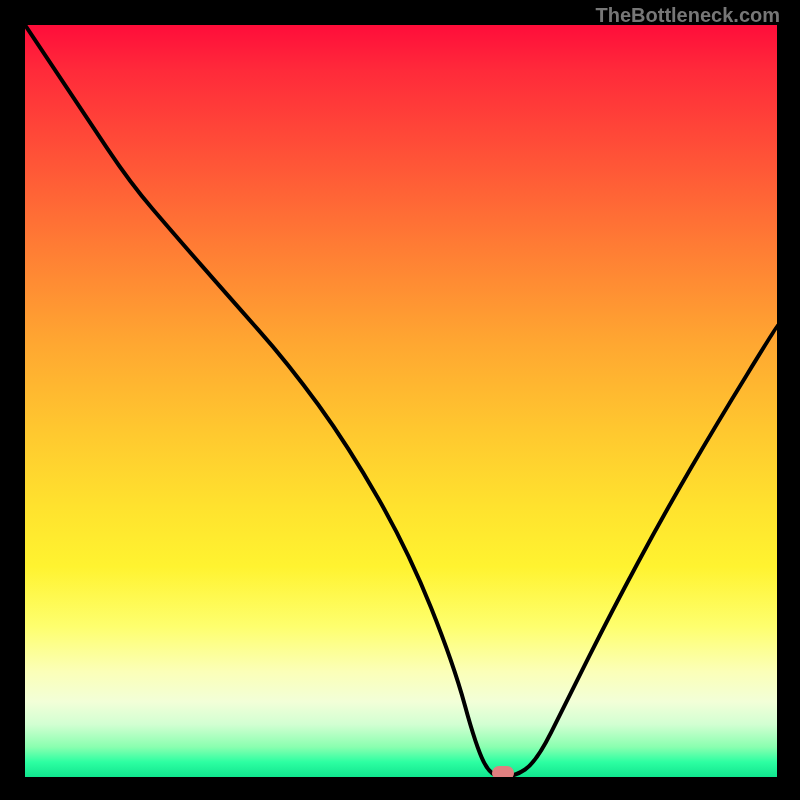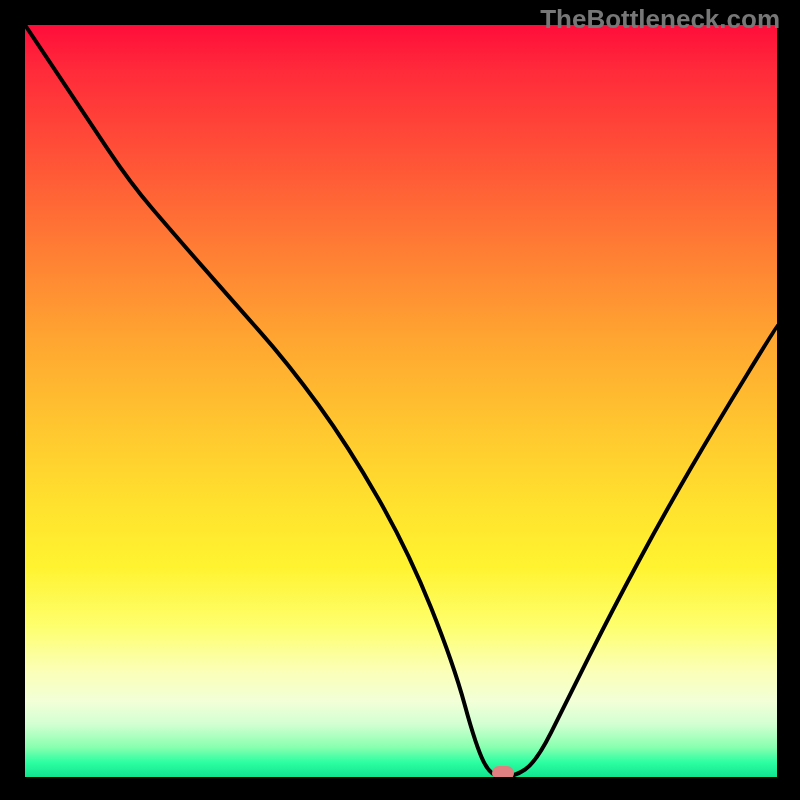--- a/index.html
+++ b/index.html
@@ -15,21 +15,21 @@
     width: 800px;
     height: 800px;
     background: #000;
   }
   .watermark {
     position: absolute;
     top: 4px;
     right: 20px;
     color: #777;
     font-family: Arial, Helvetica, sans-serif;
-    font-size: 26px;
+    font-size: 20px;
     font-weight: bold;
     z-index: 5;
   }
   .plot-area {
     position: absolute;
     left: 25px;
     top: 25px;
     width: 752px;
     height: 752px;
     overflow: hidden;

